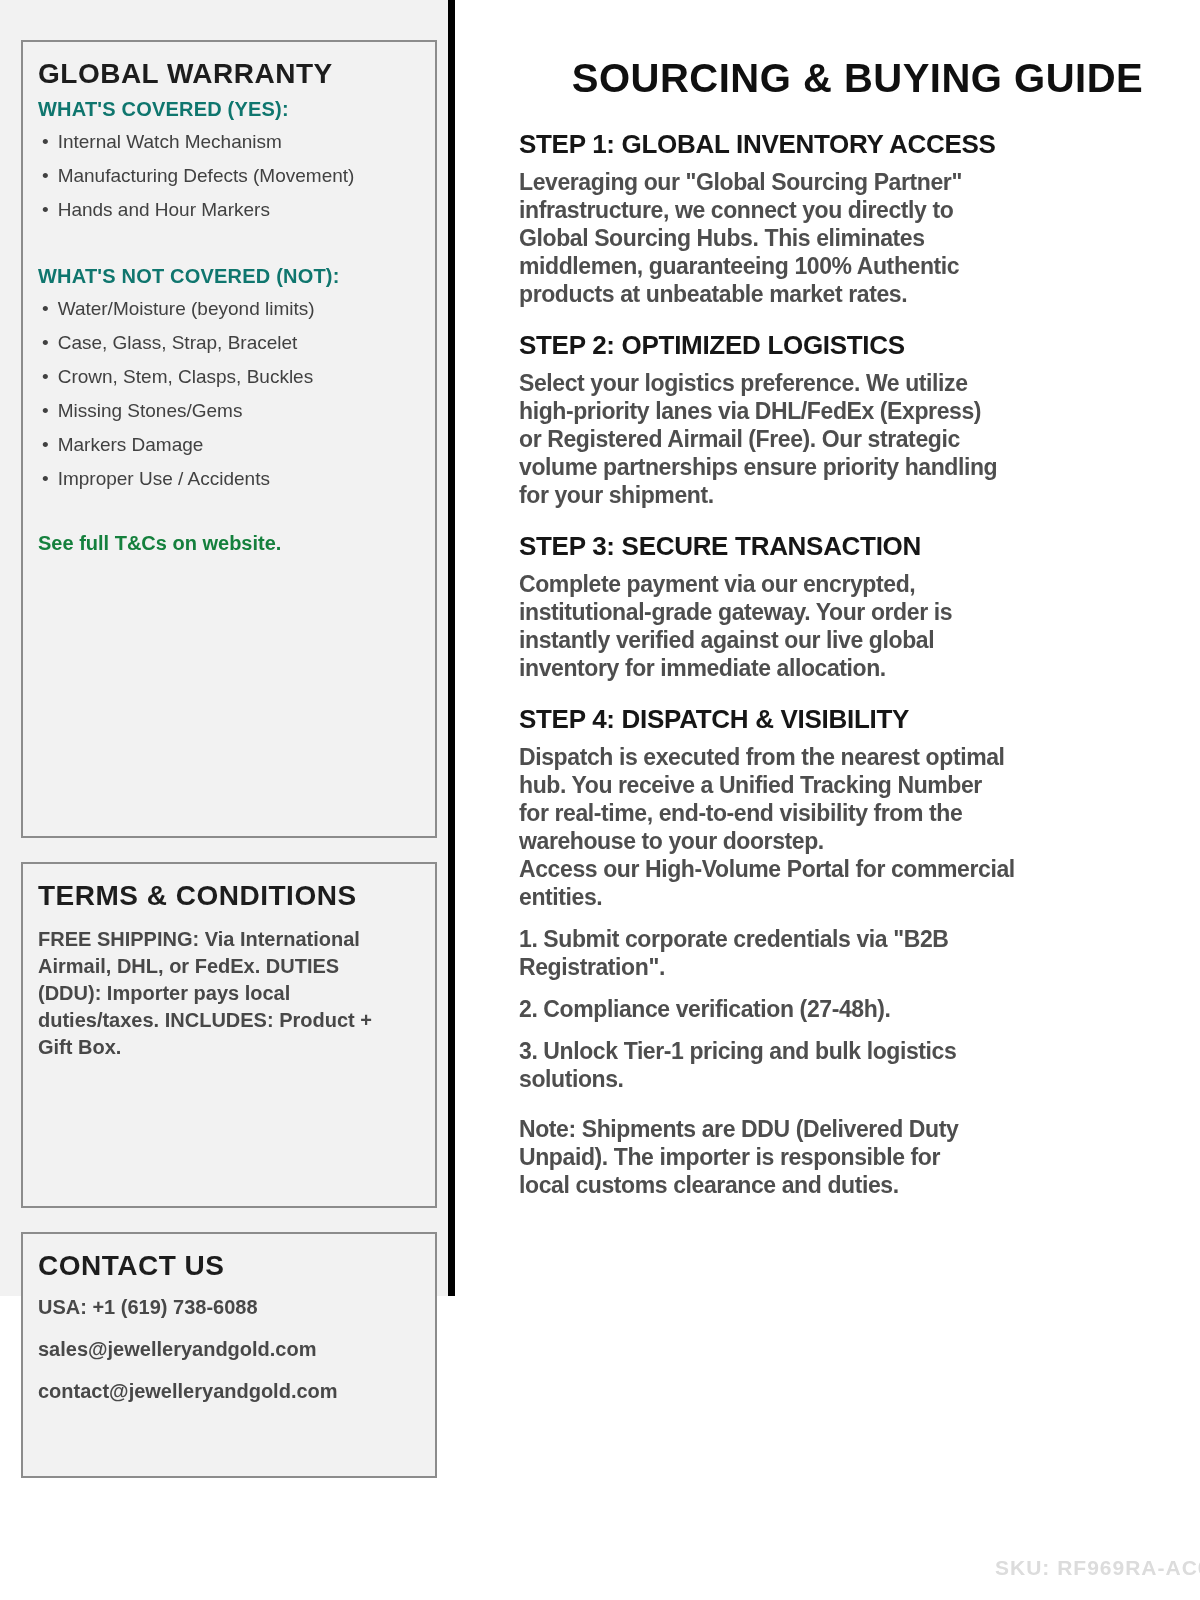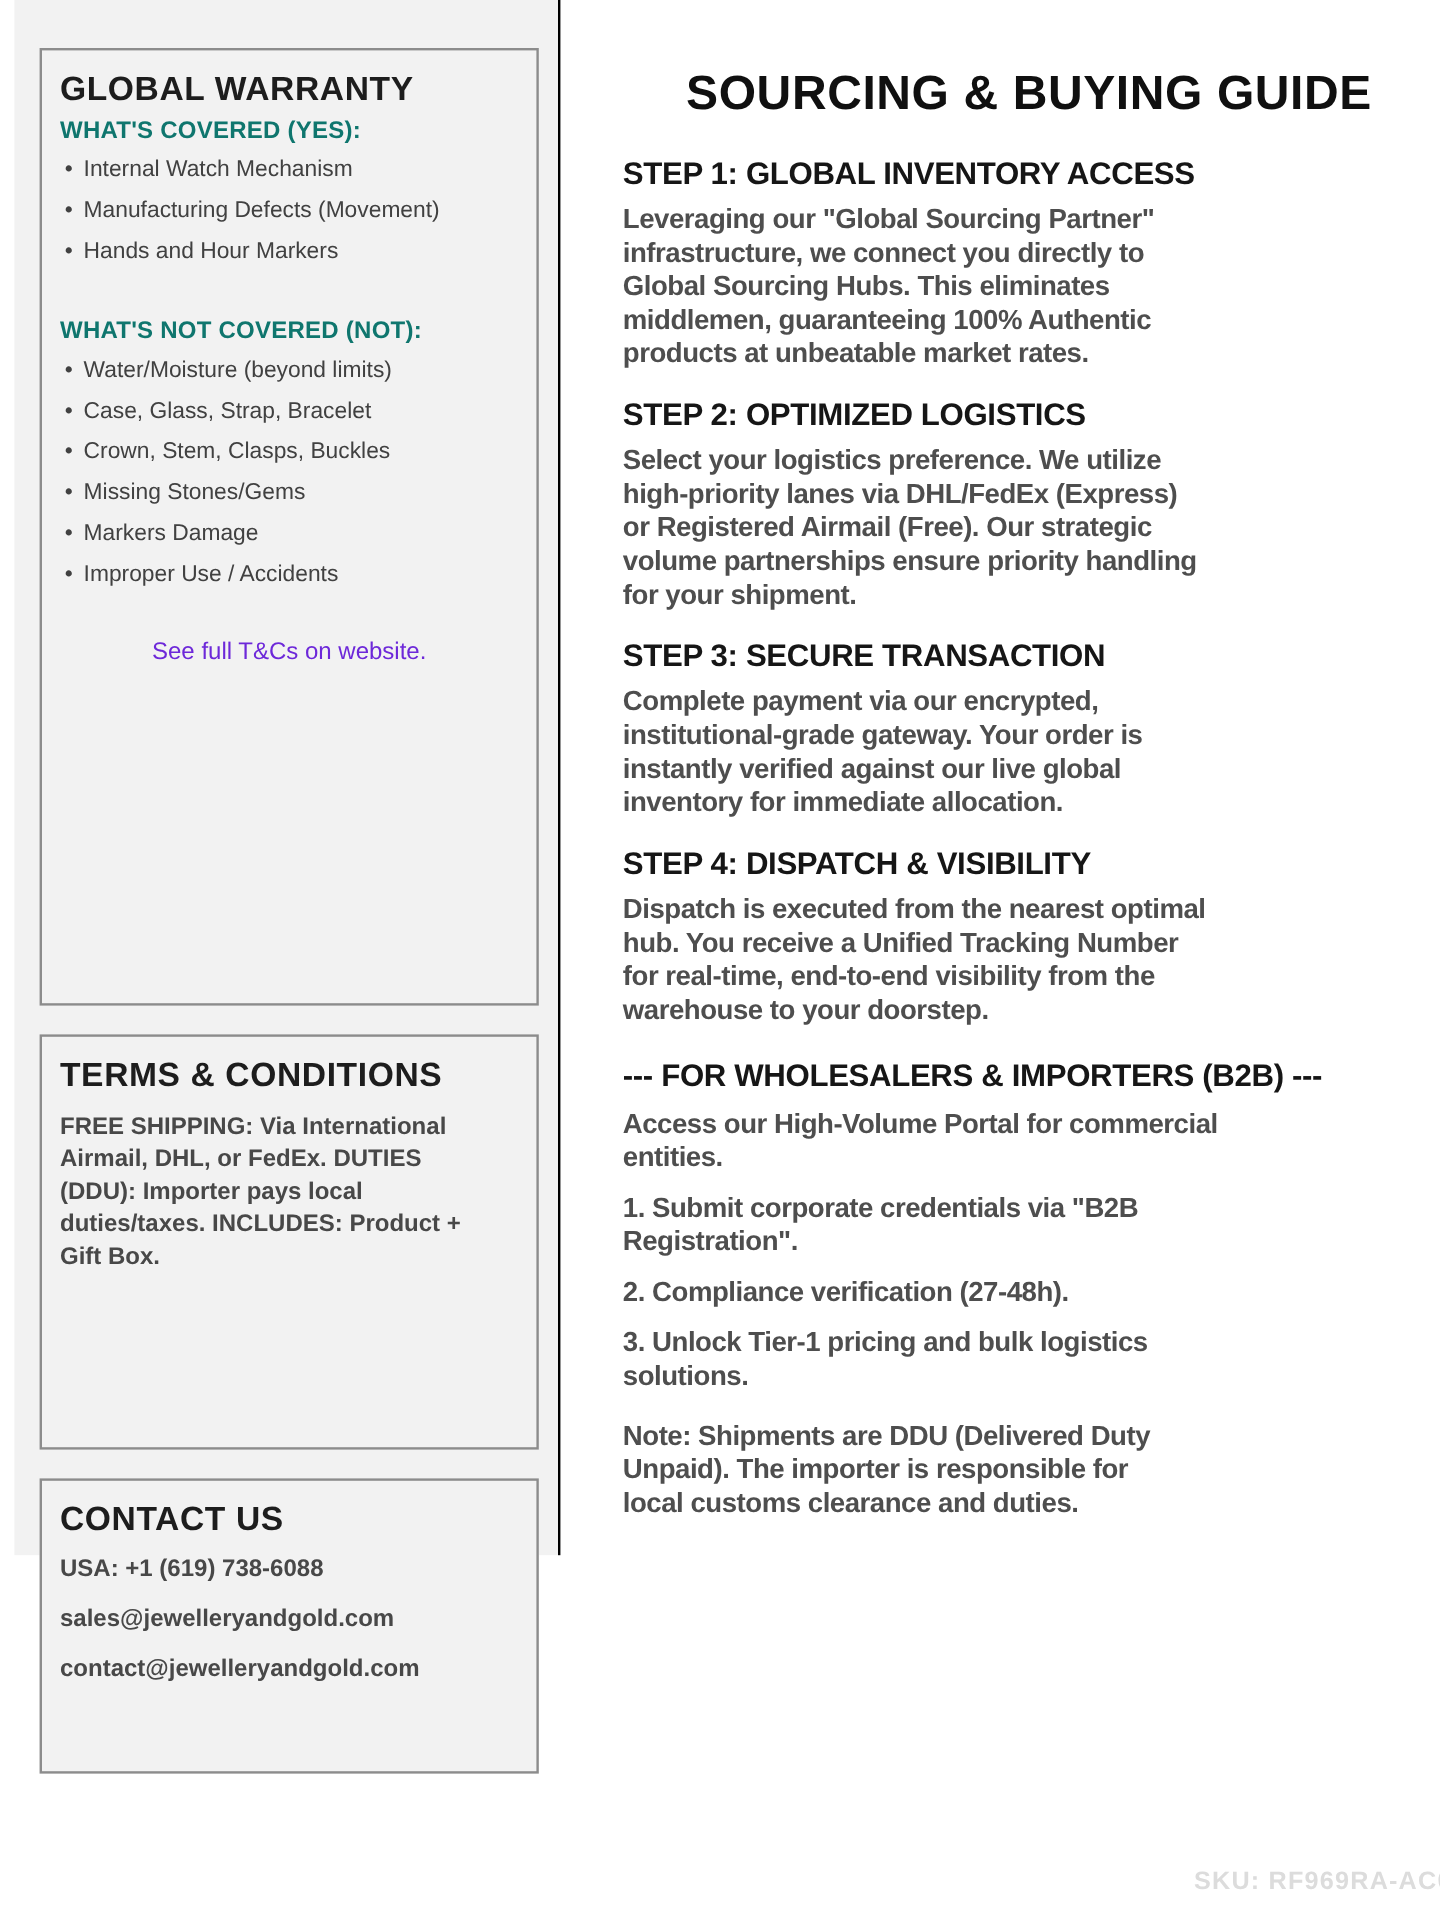--- a/index.html
+++ b/index.html
@@ -11,23 +11,22 @@
     overflow: hidden;
     font-family: "Liberation Sans", sans-serif;
   }
 
   
   .sidebar {
     position: absolute;
     left: 0; top: 0;
     width: 455px; height: 1296px;
     background: #f2f2f2;
-    border-right: 2px solid #000000;
+    border-right: 7px solid #000000;
     box-sizing: border-box;
-    margin-left: 12px;
   }
   .box {
     position: absolute;
     left: 21px;
     width: 416px;
     box-sizing: border-box;
     border: 2px solid #8c8c8c;
     background: #f2f2f2;
     padding: 16px 15px 10px 15px;
   }
@@ -63,23 +62,22 @@
     padding-left: 4px;
   }
   ul.bullet-list li::before {
     content: "\2022";
     margin-right: 9px;
     color: #414141;
   }
   .warranty-note {
     margin: 36px 0 0 0;
     font-size: 20px;
-    font-weight: 400;
-    color: #6d28d9;
-    text-align: center;
+    font-weight: 700;
+    color: #15803d;
   }
   .prelines { white-space: pre-line; }
   .terms-body {
     margin: 14px 0 0 0;
     font-size: 20px;
     font-weight: 700;
     color: #484848;
     line-height: 27px;
   }
   .contact-line {
@@ -220,21 +218,20 @@
 
     <section class="step">
       <h2 class="step-heading">STEP 4: DISPATCH &amp; VISIBILITY</h2>
       <p class="step-body prelines">Dispatch is executed from the nearest optimal
 hub. You receive a Unified Tracking Number
 for real-time, end-to-end visibility from the
 warehouse to your doorstep.</p>
     </section>
 
     <section class="b2b">
-      <h2 class="b2b-heading">--- FOR WHOLESALERS &amp; IMPORTERS (B2B) ---</h2>
       <p class="b2b-text prelines">Access our High-Volume Portal for commercial
 entities.</p>
       <p class="b2b-text prelines">1. Submit corporate credentials via "B2B
 Registration".</p>
       <p class="b2b-text prelines">2. Compliance verification (27-48h).</p>
       <p class="b2b-text prelines">3. Unlock Tier-1 pricing and bulk logistics
 solutions.</p>
       <p class="b2b-text b2b-note prelines">Note: Shipments are DDU (Delivered Duty
 Unpaid). The importer is responsible for
 local customs clearance and duties.</p>

